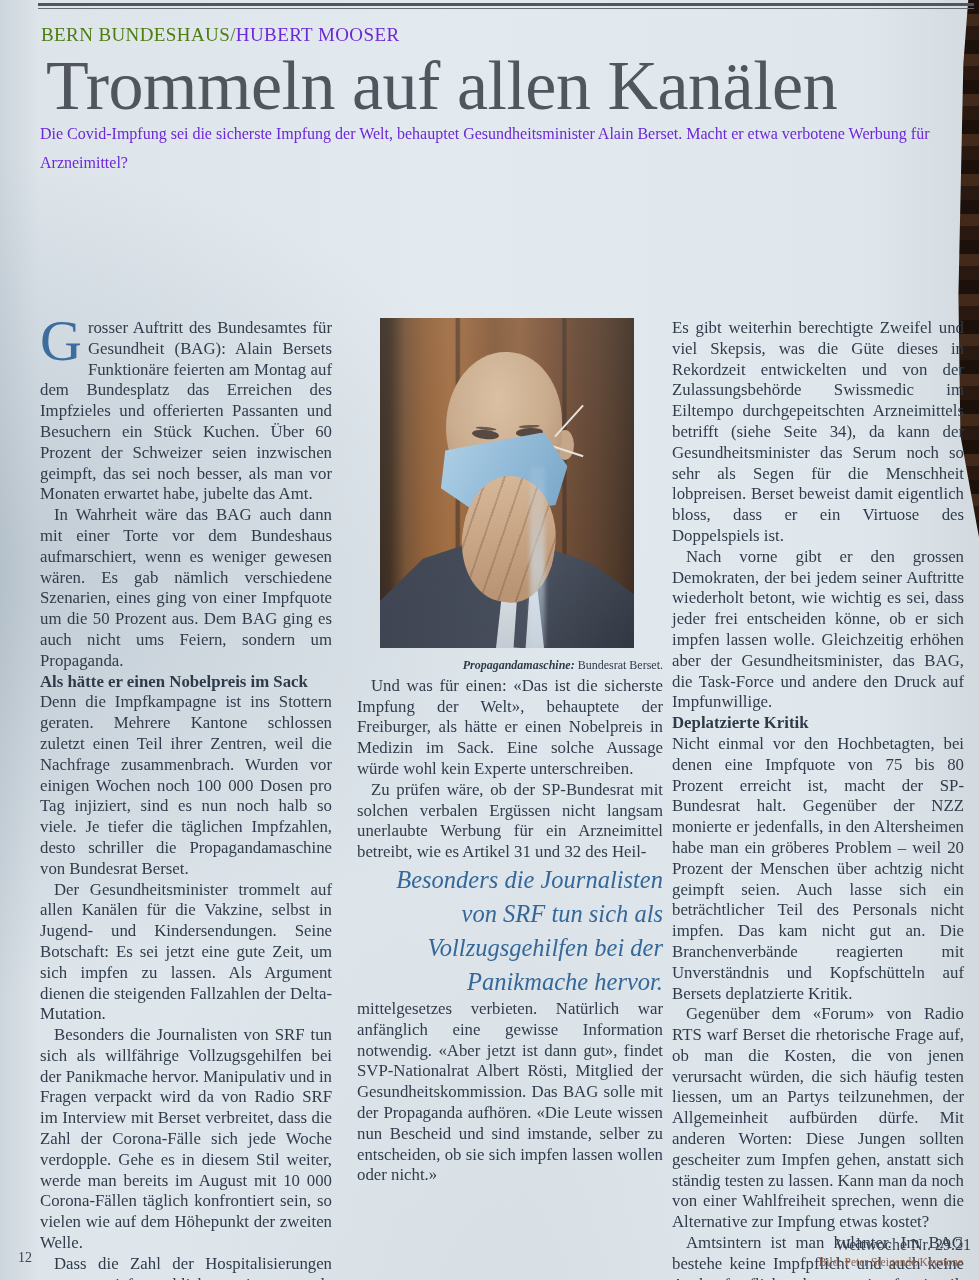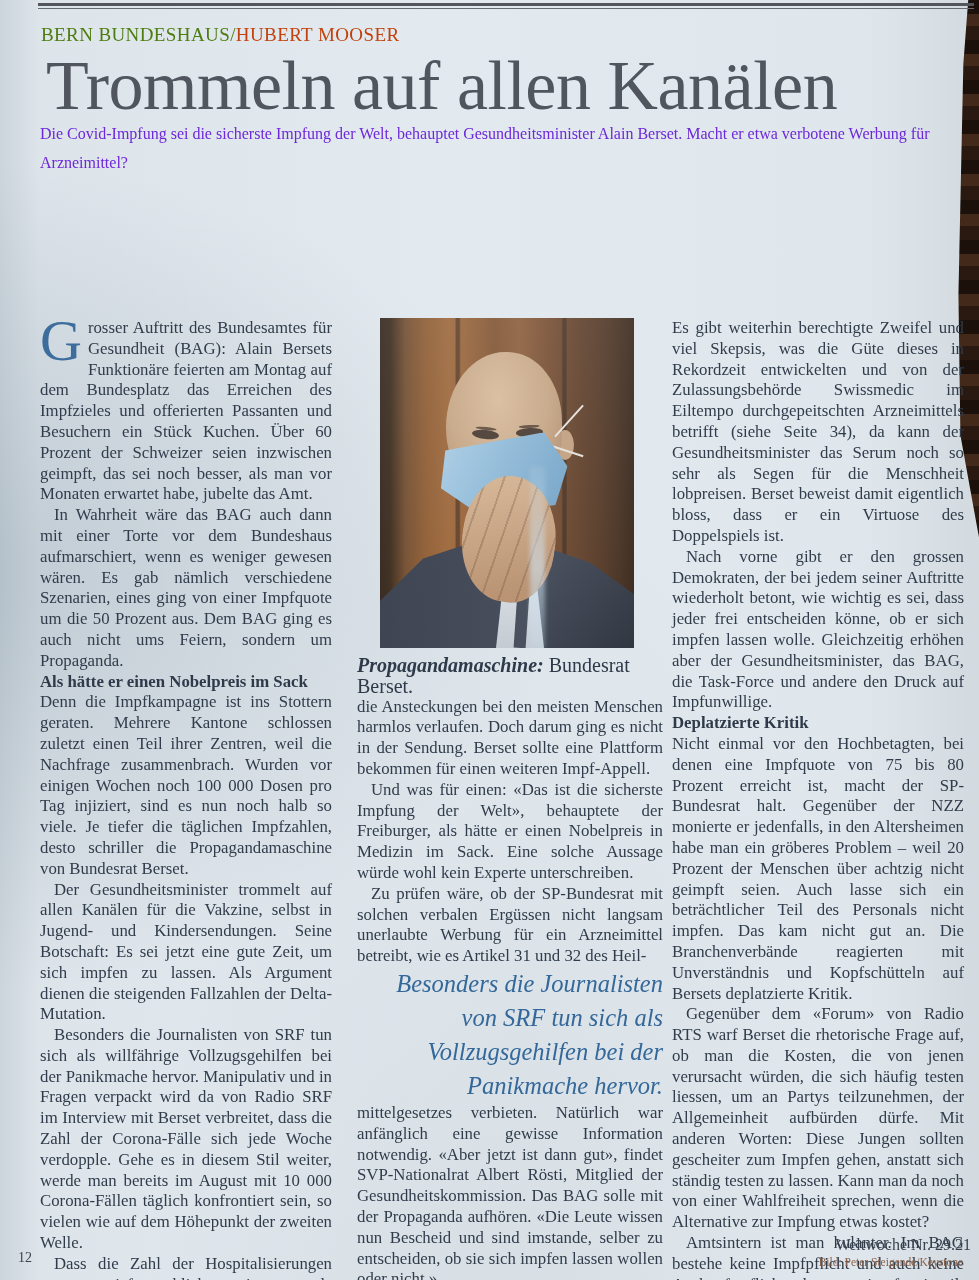--- a/index.html
+++ b/index.html
@@ -17,21 +17,21 @@
     background:
       radial-gradient(ellipse at -5% 45%, rgba(120,140,155,.30), transparent 42%),
       radial-gradient(ellipse at 50% 115%, rgba(150,165,175,.18), transparent 50%),
       linear-gradient(90deg,#ccd5dc 0%,#dde4ea 4%,#e3eaef 45%,#e0e7ec 88%,#d3dbe1 99%);
     clip-path:polygon(0 0,98.9% 0,98.4% 5%,97.9% 23%,98.1% 34%,100% 42%,100% 100%,0 100%);
   }
   .rule-top{position:absolute;left:38px;top:3px;width:936px;height:2px;
     border-top:3px solid #54565e;border-bottom:1px solid #686a72;}
   .kicker{position:absolute;left:41px;top:24px;font-size:19px;letter-spacing:.4px;}
   .kicker .loc{color:#4d7c0f;}
-  .kicker .auth{color:#c2410c;}
+  .kicker .auth{color:#6d28d9;}
   .headline{position:absolute;left:46px;top:46px;font-size:70px;font-weight:500;
     color:#50555e;letter-spacing:-.5px;}
   .lede{position:absolute;left:40px;top:112px;width:930px;font-size:16px;
     line-height:29px;color:#6d28d9;margin-top:7px;}
   
   .col{position:absolute;top:318px;font-size:16.8px;line-height:20.8px;color:#303c4b;
     text-align:justify;}
   .col1{left:40px;width:292px;}
   .col2{left:357px;width:306px;}
   .col3{left:672px;width:292px;}
@@ -67,21 +67,21 @@
     background:linear-gradient(#e4e8eb,#c3c9d0);clip-path:polygon(22% 0,78% 0,100% 100%,0 100%);}
   .tie{left:136px;bottom:0;width:12px;height:70px;background:#3d4452;transform:rotate(4deg);}
   .hand{left:82px;top:158px;width:94px;height:126px;transform:rotate(9deg);
     border-radius:46% 54% 42% 52%;
     background:
       repeating-linear-gradient(100deg,rgba(96,62,40,0) 0 15px,rgba(96,62,40,.28) 15px 17px),
       linear-gradient(160deg,#d5b08b 10%,#b78c67 85%);}
   .streak{left:150px;top:148px;width:15px;height:182px;filter:blur(2px);
     background:linear-gradient(rgba(216,231,243,.12),rgba(206,226,241,.62) 55%,rgba(200,220,238,.30));}
   .haze{inset:0;background:linear-gradient(rgba(212,226,238,.16),rgba(212,226,238,.08));}
-  .caption{margin:0 0 10px 23px;font-size:20px;text-align:left;}
+  .caption{margin:0 0 10px 23px;font-size:12px;text-align:right;}
   .caption .em{font-style:italic;font-weight:bold;color:#2e3a49;}
   .caption .rest{color:#2e3a49;}
   .pullquote{margin:14px 0 16px;font-style:italic;font-size:24.5px;line-height:34px;
     color:#34689a;text-align:right;}
   .footer-num{position:absolute;left:18px;top:1250px;font-size:14px;color:#39434f;}
   .footer-issue{position:absolute;right:8px;top:1236px;font-size:16px;color:#39434f;text-align:right;}
   .footer-credit{position:absolute;right:16px;top:1256px;font-size:11.5px;color:#8a5f47;text-align:right;}
 </style>
 </head>
 <body>
@@ -124,21 +124,20 @@
     <div class="suit"></div>
     <div class="shirt"></div>
     <div class="tie"></div>
     <div class="hand"></div>
     <div class="streak"></div>
     <div class="haze"></div>
   </div>
   <p class="caption">
     <span class="em">Propagandamaschine:</span><span class="rest"> Bundesrat Berset.</span>
   </p>
-  <p>die Ansteckungen bei den meisten Menschen harmlos verlaufen. Doch darum ging es nicht in der Sendung. Berset sollte eine Plattform bekommen für einen weiteren Impf-Appell.</p>
   <p class="ind">Und was für einen: «Das ist die sicherste Impfung der Welt», behauptete der Freiburger, als hätte er einen Nobelpreis in Medizin im Sack. Eine solche Aussage würde wohl kein Experte unterschreiben.</p>
   <p class="ind">Zu prüfen wäre, ob der SP-Bundesrat mit solchen verbalen Ergüssen nicht langsam unerlaubte Werbung für ein Arzneimittel betreibt, wie es Artikel 31 und 32 des Heil-</p>
   <p class="pullquote">Besonders die Journalisten von SRF tun sich als Vollzugsgehilfen bei der Panikmache hervor.</p>
   <p>mittelgesetzes verbieten. Natürlich war anfänglich eine gewisse Information notwendig. «Aber jetzt ist dann gut», findet SVP-Nationalrat Albert Rösti, Mitglied der Gesundheitskommission. Das BAG solle mit der Propaganda aufhören. «Die Leute wissen nun Bescheid und sind imstande, selber zu entscheiden, ob sie sich impfen lassen wollen oder nicht.»</p>
 </div>
 
 <div class="col col3">
   <p>Es gibt weiterhin berechtigte Zweifel und viel Skepsis, was die Güte dieses in Rekordzeit entwickelten und von der Zulassungsbehörde Swissmedic im Eiltempo durchgepeitschten Arzneimittels betrifft (siehe Seite 34), da kann der Gesundheitsminister das Serum noch so sehr als Segen für die Menschheit lobpreisen. Berset beweist damit eigentlich bloss, dass er ein Virtuose des Doppelspiels ist.</p>
   <p class="ind">Nach vorne gibt er den grossen Demokraten, der bei jedem seiner Auftritte wiederholt betont, wie wichtig es sei, dass jeder frei entscheiden könne, ob er sich impfen lassen wolle. Gleichzeitig erhöhen aber der Gesundheitsminister, das BAG, die Task-Force und andere den Druck auf Impfunwillige.</p>
   <p class="subhead">Deplatzierte Kritik</p>

